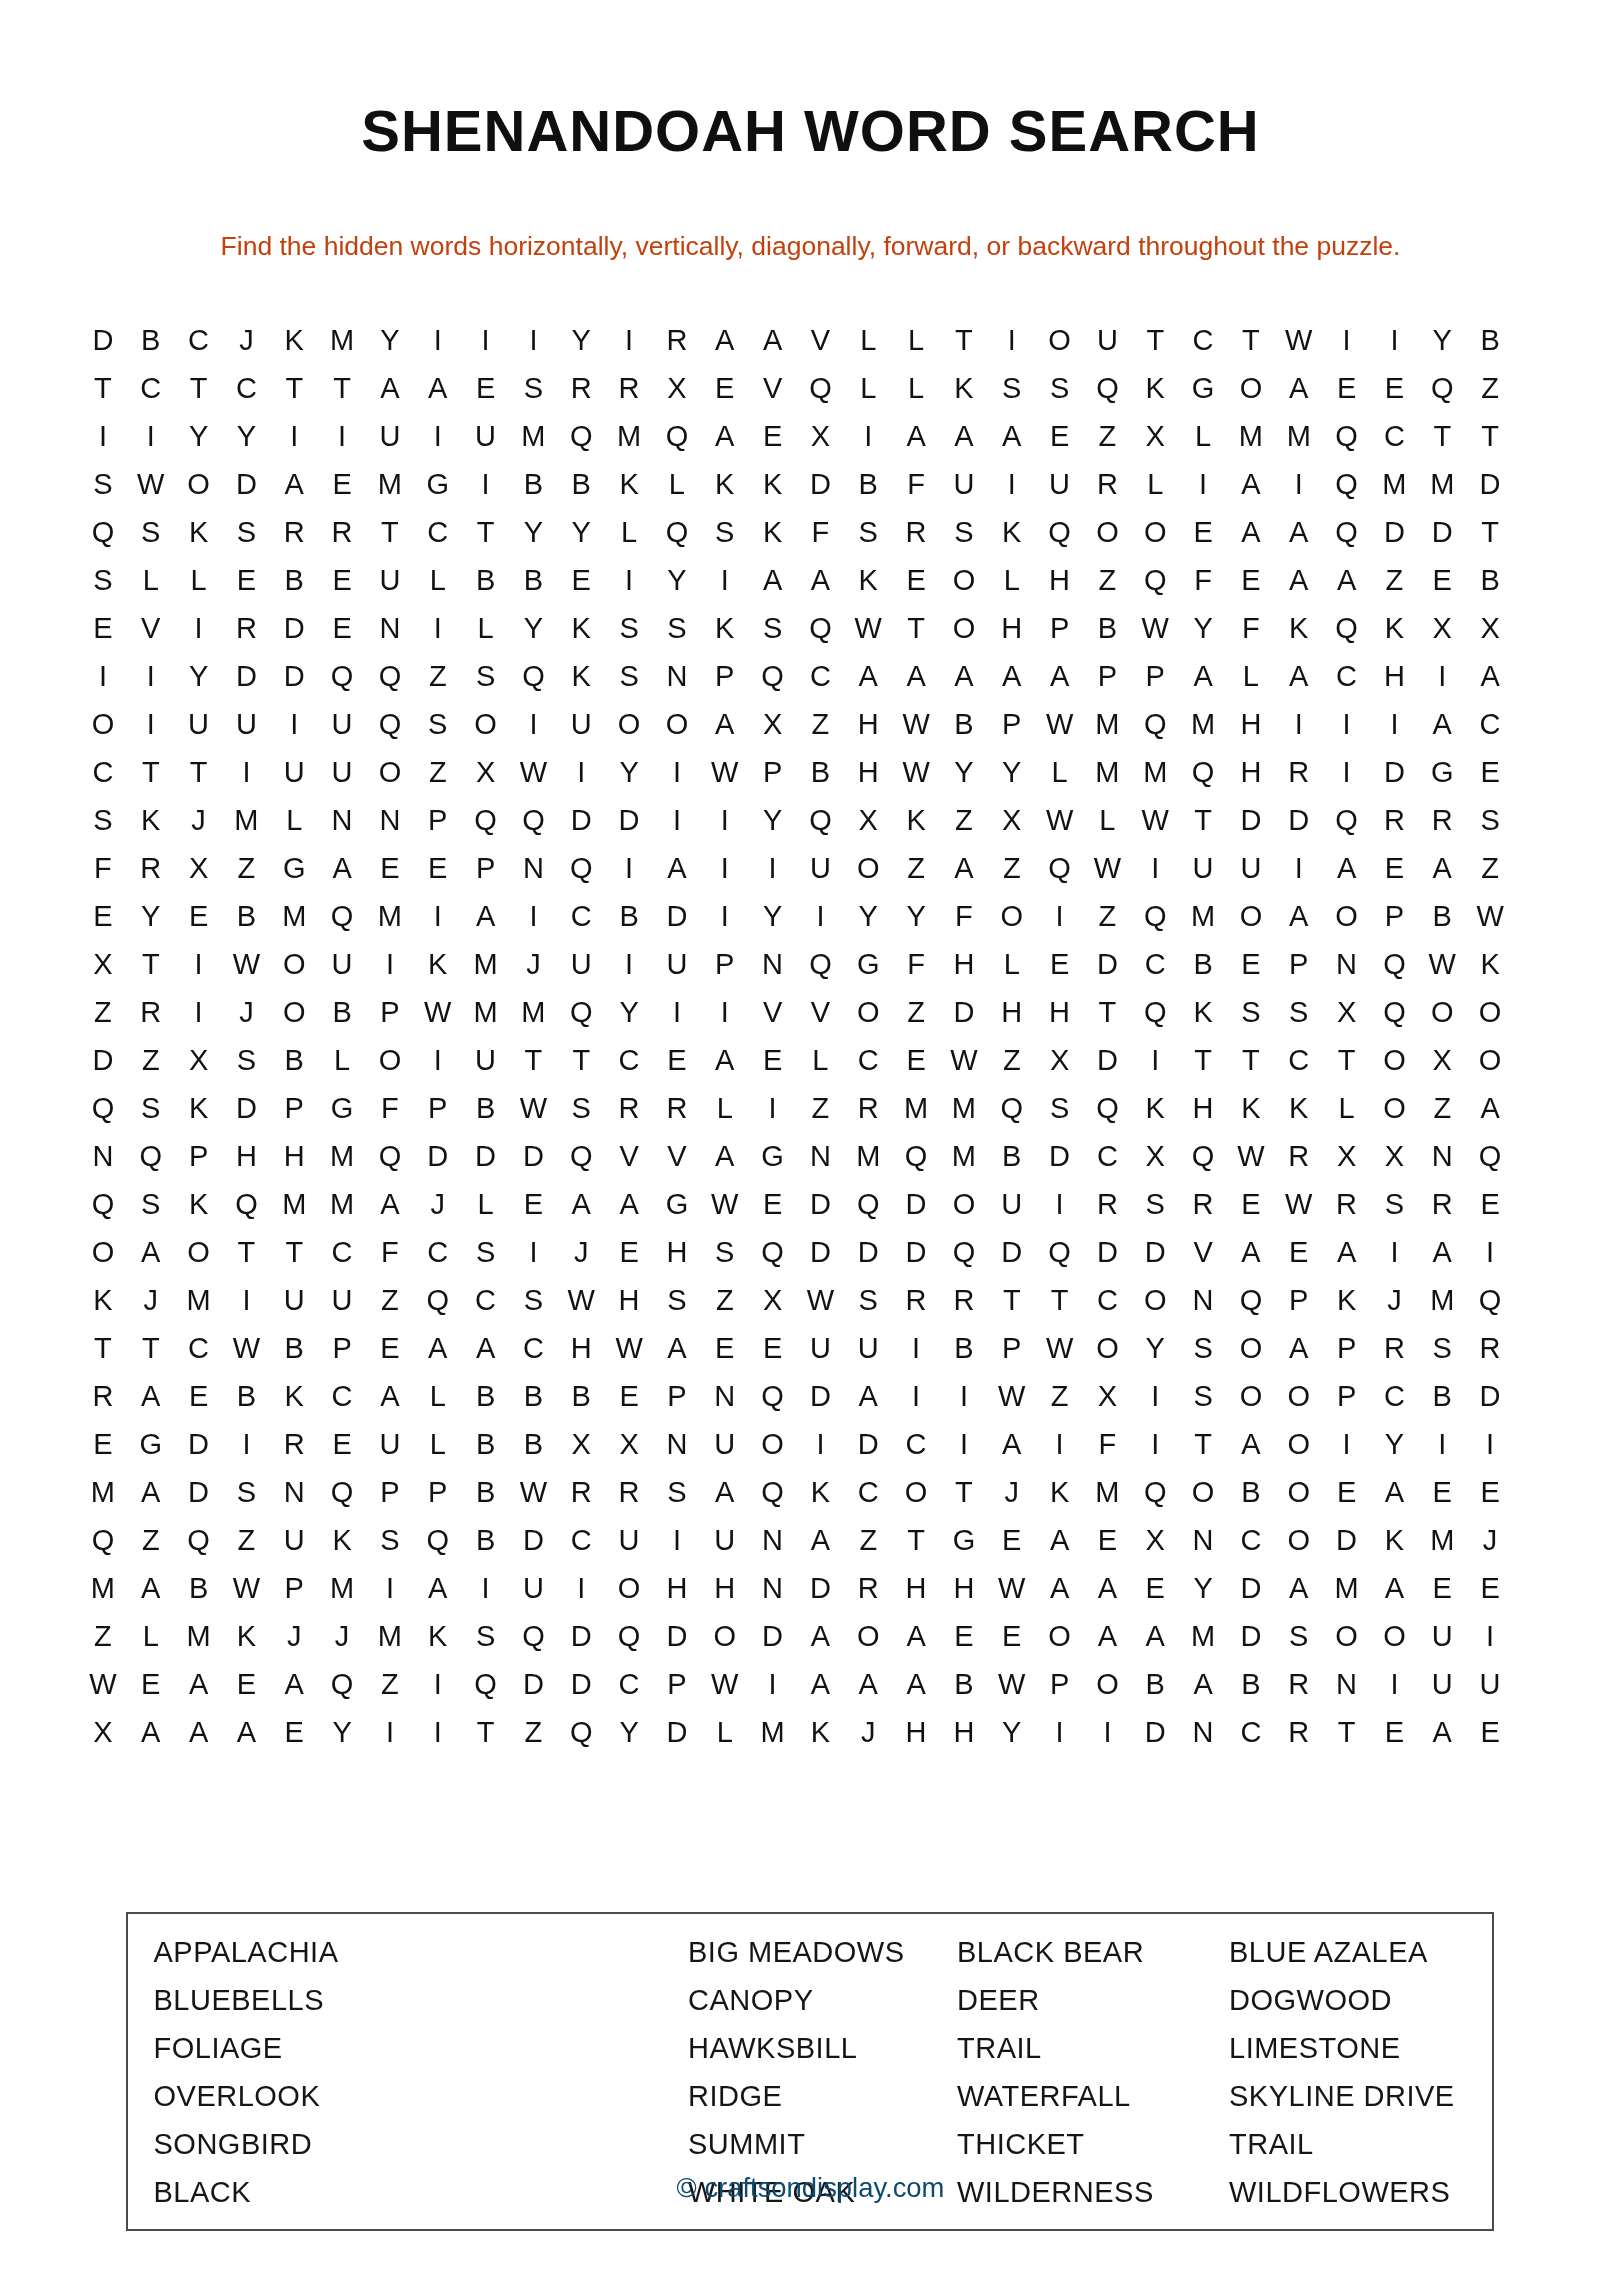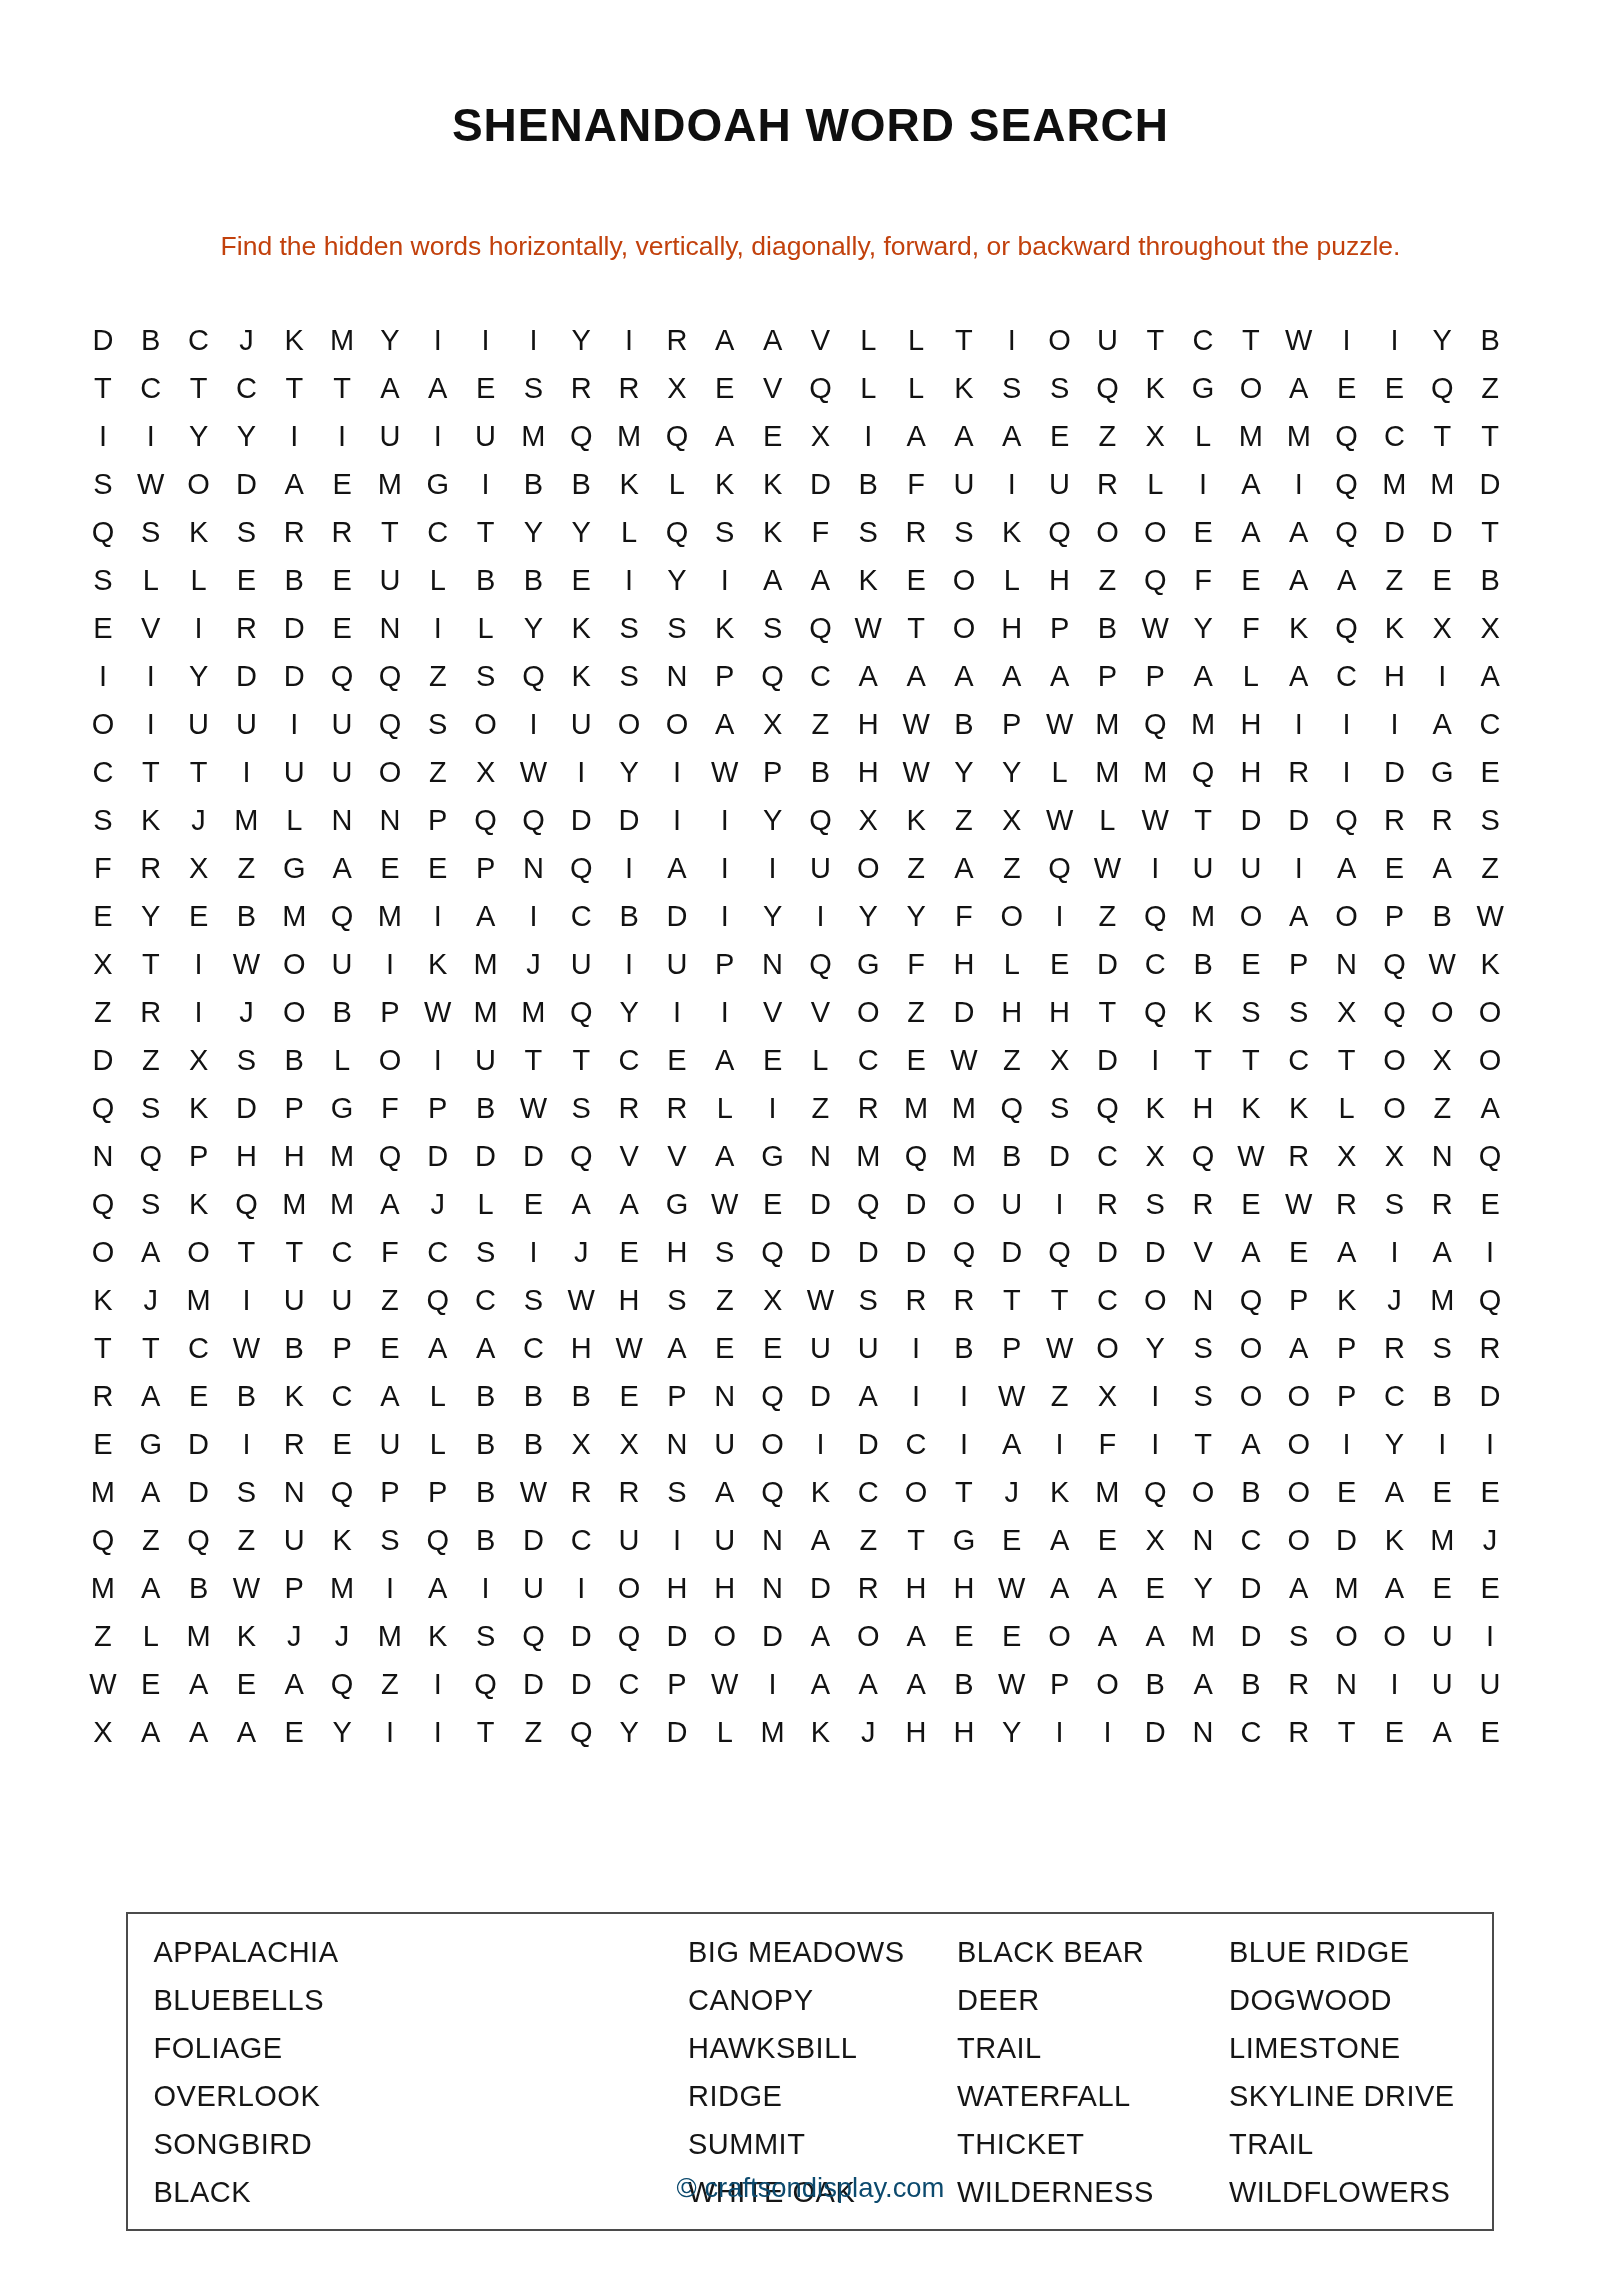--- a/index.html
+++ b/index.html
@@ -10,21 +10,21 @@
     background: #ffffff;
     font-family: "Liberation Sans", sans-serif;
     overflow: hidden;
   }
   .title {
     position: absolute;
     top: 102px;
     left: 0;
     width: 100%;
     text-align: center;
-    font-size: 46px;
+    font-size: 58px;
     line-height: 1;
     font-weight: 700;
     letter-spacing: 1px;
     color: #0f0f0f;
   }
   .subtitle {
     position: absolute;
     top: 231px;
     left: 0;
     width: 100%;
@@ -1015,21 +1015,21 @@
       </div>
       <div class="wordcol" style="left: 829px;">
         <div class="worditem">BLACK BEAR</div>
         <div class="worditem">DEER</div>
         <div class="worditem">TRAIL</div>
         <div class="worditem">WATERFALL</div>
         <div class="worditem">THICKET</div>
         <div class="worditem">WILDERNESS</div>
       </div>
       <div class="wordcol" style="left: 1101px;">
-        <div class="worditem">BLUE RIDGE</div>
+        <div class="worditem">BLUE AZALEA</div>
         <div class="worditem">DOGWOOD</div>
         <div class="worditem">LIMESTONE</div>
         <div class="worditem">SKYLINE DRIVE</div>
         <div class="worditem">TRAIL</div>
         <div class="worditem">WILDFLOWERS</div>
       </div>
     </div>
 
   <div class="footer">© craftsondisplay.com</div>
 

